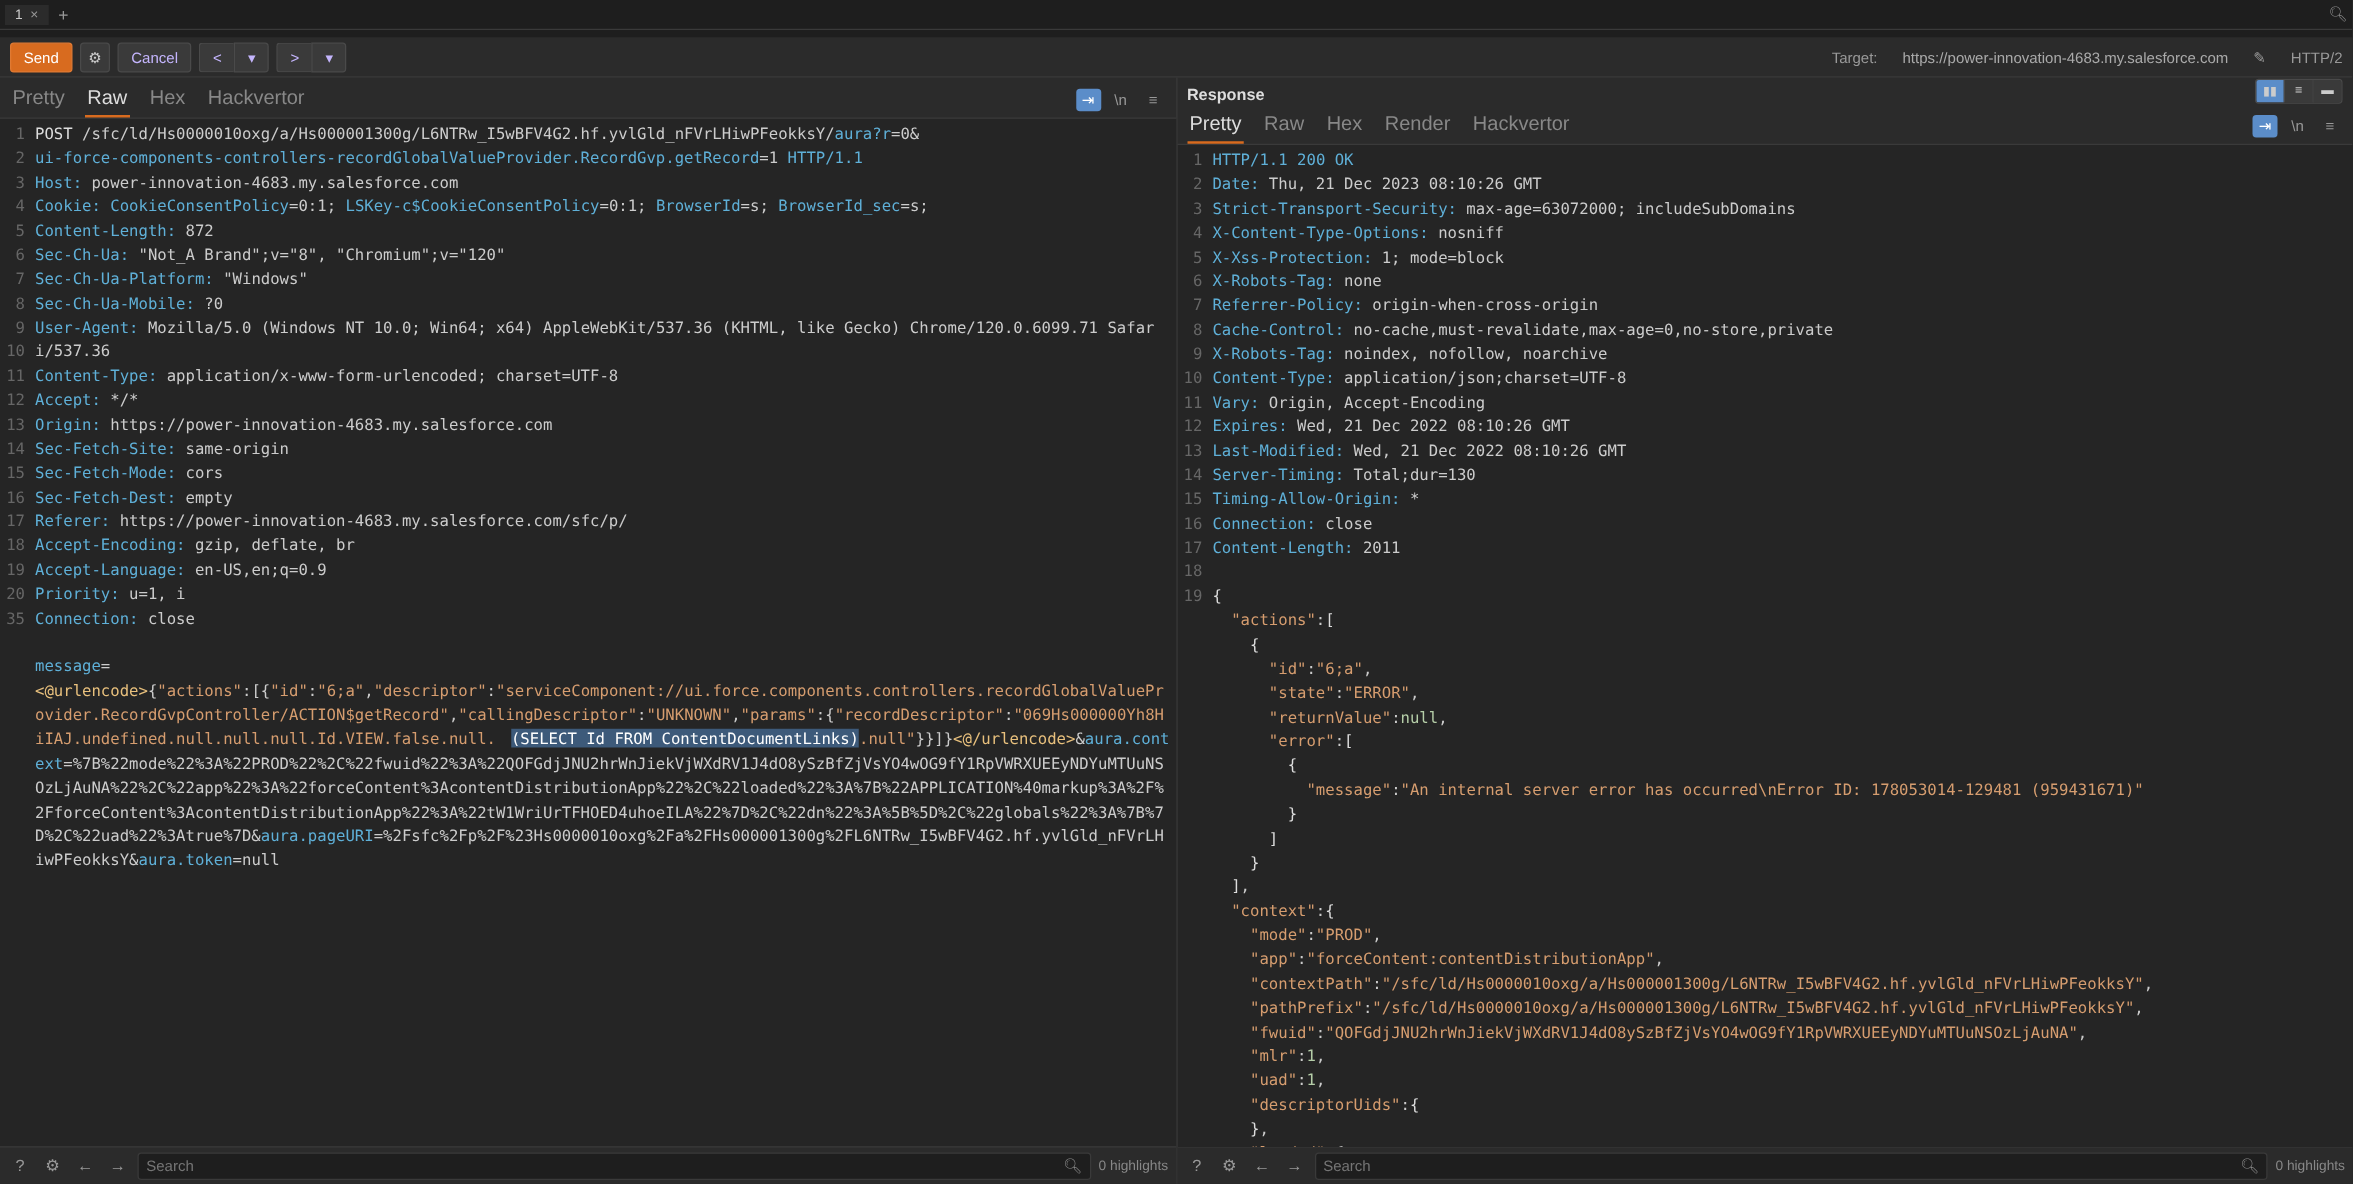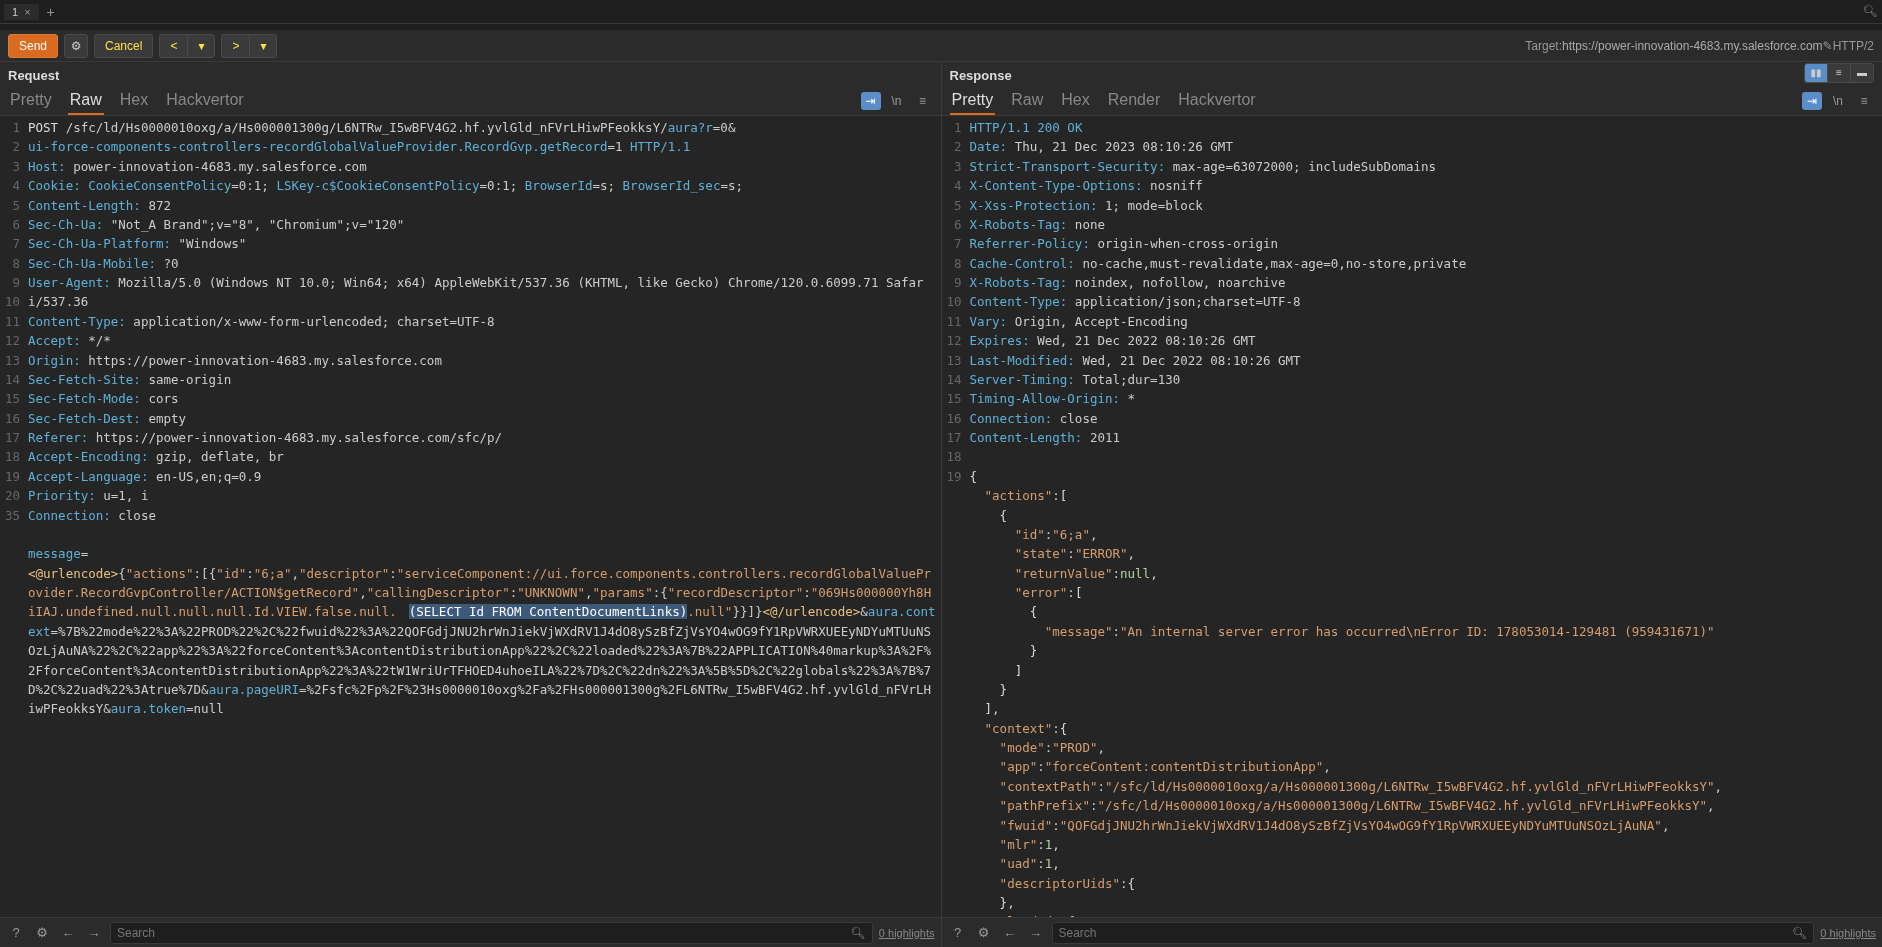--- a/index.html
+++ b/index.html
@@ -49,27 +49,27 @@
 .toolbar {
   height: 32px;
   background: #2b2b2b;
   display: flex;
   align-items: center;
   padding: 4px 8px;
   justify-content: space-between;
   border-bottom: 1px solid #3a3a3a;
 }
 .toolbar-left { display: flex; align-items: center; gap: 6px; }
-.toolbar-right { display: flex; align-items: center; gap: 0; color: #999; }
+.toolbar-right { display: flex; align-items: center; gap: 20px; color: #999; }
 .btn {
   padding: 4px 10px;
   border-radius: 3px;
   border: 1px solid #4a4a4a;
   background: #3a3a3a;
-  color: #fde047;
+  color: #c4b5fd;
   cursor: pointer;
   font-size: 12px;
 }
 .btn-send {
   background: #d86b1f;
   border-color: #e07a33;
   color: #fff;
   font-weight: 500;
 }
 .btn-group { display: flex; }
@@ -197,21 +197,21 @@
 }
 .search-input {
   flex: 1;
   background: transparent;
   border: none;
   color: #ccc;
   outline: none;
   font-size: 12px;
 }
 .search-icon { color: #888; }
-.highlights-text { color: #888; font-size: 11px; text-decoration: underline; }
+.highlights-text { color: #888; font-size: 11px; }
 .footer-icon {
   width: 20px; height: 20px;
   display: flex; align-items: center; justify-content: center;
   cursor: pointer; color: #999; font-size: 13px;
 }
 .view-mode-group {
   display: flex;
   border: 1px solid #4a4a4a;
   border-radius: 3px;
   overflow: hidden;
@@ -262,21 +262,20 @@
     <span>Target:</span>
     <span style="color:#aaa">https://power-innovation-4683.my.salesforce.com</span>
     <span class="pencil-icon">✎</span>
     <span>HTTP/2</span>
   </div>
 </div>
 
 <div class="main-area">
 
   <div class="pane">
-    <div class="pane-header">Request</div>
     <div class="pane-tabs">
       <div id="req-tabs" style="display: contents;"><div class="pane-tab">Pretty</div><div class="pane-tab active">Raw</div><div class="pane-tab">Hex</div><div class="pane-tab">Hackvertor</div></div>
       <div class="pane-tab-tools">
         <div class="tool-icon accent">⇥</div>
         <div class="tool-icon">\n</div>
         <div class="tool-icon">≡</div>
       </div>
     </div>
     <div class="editor">
       <div class="gutter" id="req-gutter">

